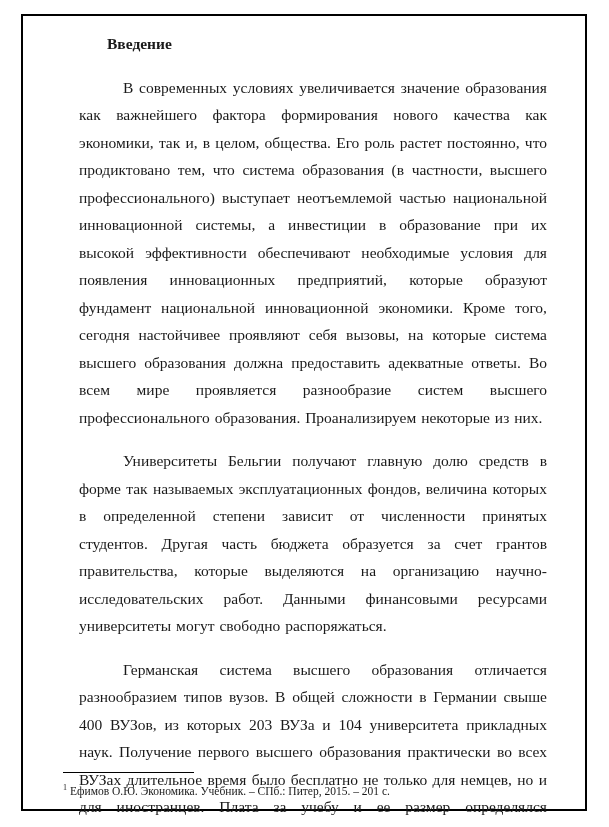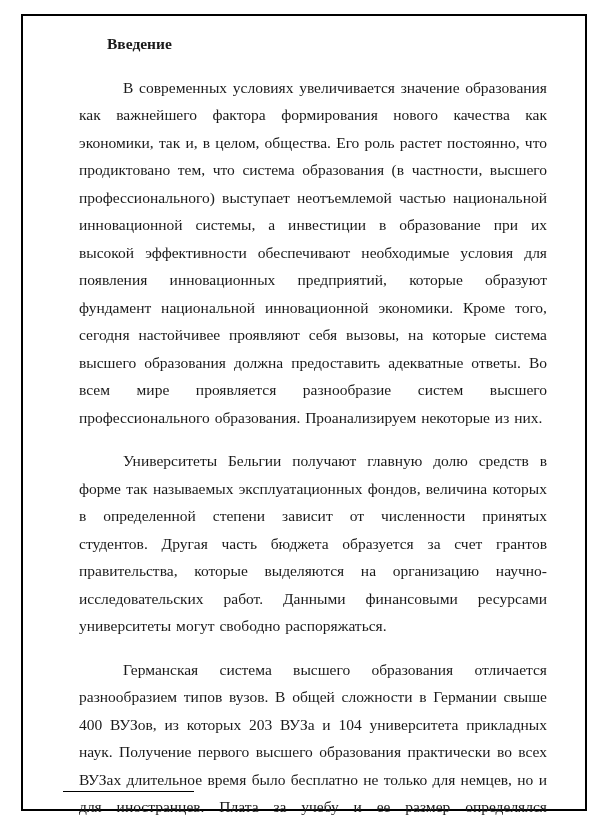--- a/index.html
+++ b/index.html
@@ -83,15 +83,16 @@
 
     <p class="para"><span>Университеты Бельгии получают главную долю средств в форме так называемых эксплуатационных фондов, величина которых в определенной степени зависит от численности принятых студентов. Другая часть бюджета образуется за счет грантов правительства, которые выделяются на организацию научно-исследовательских работ. Данными финансовыми ресурсами университеты могут свободно распоряжаться.</span></p>
 
     <p class="para"><span>Германская система высшего образования отличается разнообразием типов вузов. В общей сложности в Германии свыше 400 ВУЗов, из которых 203 ВУЗа и 104 университета прикладных наук. Получение первого высшего образования практически во всех ВУЗах длительное время было бесплатно не только для немцев, но и для иностранцев. Плата за учебу и ее размер определялся федеральной землей. К примеру, в Баварии платно даже первое высшее образование, а в Берлине высшее образование является бесплатным.</span><sup class="fn-ref">1</sup></p>
 
     <p class="para"><span>На других территориях может взиматься плата со студентов, которые превысили установленный срок обучения на несколько семестров или делают</span></p>
   </div>
 
   <div class="footnote-area">
     <div class="footnote-separator"></div>
+    <p class="footnote"><sup class="fn-marker">1</sup><span>Ефимов О.Ю. Экономика. Учебник. – СПб.: Питер, 2015. – 201 с.</span></p>
   </div>
 
 </div>
 
 </body></html>

